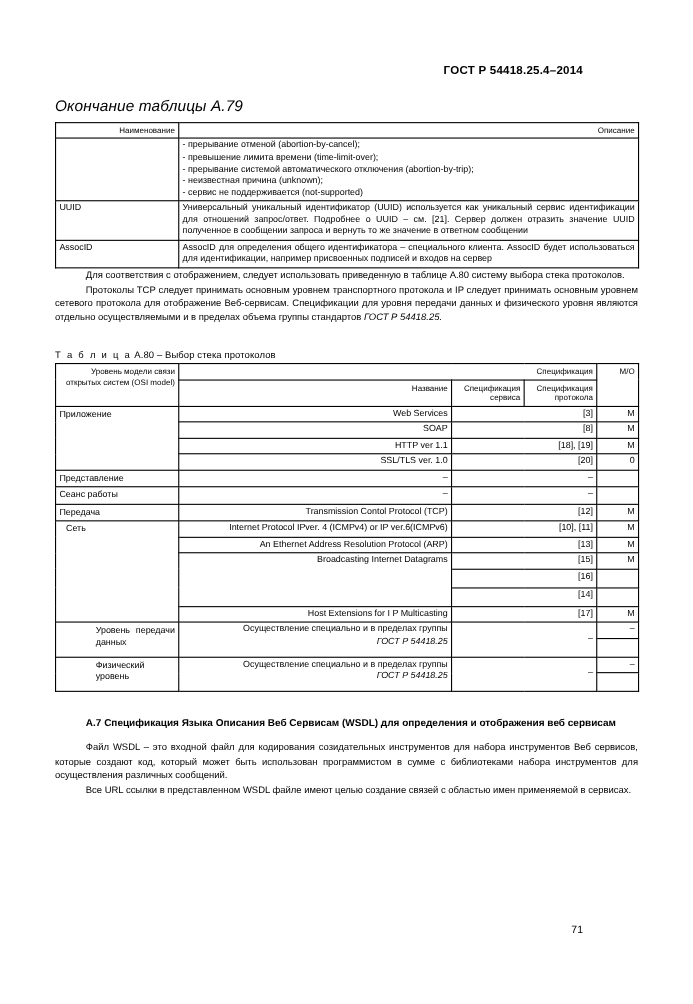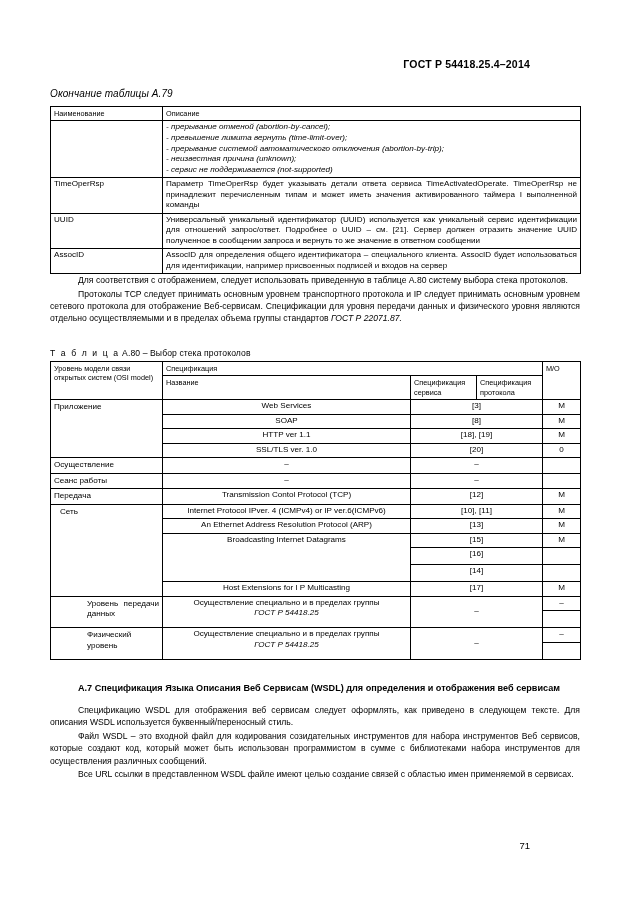--- a/index.html
+++ b/index.html
@@ -36,21 +36,21 @@
 
   
   .content {
     position: absolute;
     left: 50px;
     top: 88px;
     width: 530px;
   }
 
   .tbl-caption {
-    font-size: 10px;
+    font-size: 14px;
     font-style: italic;
     margin: 0 0 7px 0;
     letter-spacing: 0.1px;
   }
   .tbl-caption-2 {
     font-size: 8.6px;
     font-style: normal;
     margin: 23px 0 3px 0;
     letter-spacing: 0.1px;
   }
@@ -67,35 +67,35 @@
   table.doc-table td,
   table.doc-table th {
     border: 0.7px solid #000;
     padding: 1px 3px 2px 3px;
     font-size: 8.1px;
     line-height: 1.30;
     vertical-align: top;
     font-weight: normal;
   }
   table.doc-table th {
-    text-align: left;
+    text-align: right;
     font-size: 7.3px;
     padding: 2px 3px 2px 3px;
   }
   .t1 .hdr-row th { border-bottom-width: 1.6px; }
   .t1 td.name-col { white-space: nowrap; }
   .t1 td.desc-col {
     text-align: justify;
     text-align-last: left;
   }
-  .t1 td.desc-col .ln { display: block; font-style: italic; }
+  .t1 td.desc-col .ln { display: block; }
 
   
   .t2 td, .t2 th { font-size: 8.1px; }
-  .t2 .ctr { text-align: center; }
+  .t2 .ctr { text-align: right; }
   .t2 .hdr1 th { font-size: 7.3px; }
   .t2 .hdr-last th { border-bottom-width: 1.6px; }
   .t2 td.lvl {
     vertical-align: top;
     padding-top: 2px;
   }
   .t2 td.lvl.justify {
     text-align: justify;
     text-align-last: left;
     word-spacing: 0.5px;
@@ -150,43 +150,39 @@
         </colgroup>
       <tbody>
         <tr class="hdr-row">
           <th>Наименование</th>
           <th>Описание</th>
         </tr>
         <tr>
           <td class="name-col"></td>
           <td class="desc-col">
             <span class="ln">- прерывание отменой (abortion-by-cancel);</span>
-            <span class="ln">- превышение лимита вернуть (time-limit-over);</span>
+            <span class="ln">- превышение лимита времени (time-limit-over);</span>
             <span class="ln">- прерывание системой автоматического отключения (abortion-by-trip);</span>
             <span class="ln">- неизвестная причина (unknown);</span>
             <span class="ln">- сервис не поддерживается (not-supported)</span>
           </td>
         </tr>
         <tr>
-          <td class="name-col">TimeOperRsp</td>
-          <td class="desc-col">Параметр TimeOperRsp будет указывать детали ответа сервиса TimeActivatedOperate. TimeOperRsp не принадлежит перечисленным типам и может иметь значения активированного таймера I выполненной команды</td>
-        </tr>
-        <tr>
           <td class="name-col">UUID</td>
           <td class="desc-col">Универсальный уникальный идентификатор (UUID) используется как уникальный сервис идентификации для отношений запрос/ответ. Подробнее о UUID – см. [21]. Сервер должен отразить значение UUID полученное в сообщении запроса и вернуть то же значение в ответном сообщении</td>
         </tr>
         <tr>
           <td class="name-col">AssocID</td>
           <td class="desc-col">AssocID для определения общего идентификатора – специального клиента. AssocID будет использоваться для идентификации, например присвоенных подписей и входов на сервер</td>
         </tr>
       </tbody>
     </table>
 
     <p class="para">Для соответствия с отображением, следует использовать приведенную в таблице А.80 систему выбора стека протоколов.</p>
-    <p class="para"><span>Протоколы TCP следует принимать основным уровнем транспортного протокола и IP следует принимать основным уровнем сетевого протокола для отображение Веб-сервисам. Спецификации для уровня передачи данных и физического уровня являются отдельно осуществляемыми и в пределах объема группы стандартов </span><span class="ital">ГОСТ Р 22071.87.</span></p>
+    <p class="para"><span>Протоколы TCP следует принимать основным уровнем транспортного протокола и IP следует принимать основным уровнем сетевого протокола для отображение Веб-сервисам. Спецификации для уровня передачи данных и физического уровня являются отдельно осуществляемыми и в пределах объема группы стандартов </span><span class="ital">ГОСТ Р 54418.25.</span></p>
 
     <div class="tbl-caption-2"><span class="spaced">Т а б л и ц а</span> <span>А.80 – Выбор стека протоколов</span></div>
 
     <table class="doc-table t2">
       <colgroup>
         <col style="width:112px">
         <col style="width:248px">
         <col style="width:66px">
         <col style="width:66px">
         <col style="width:38px">
@@ -219,21 +215,21 @@
           <td class="ctr" colspan="2">[18], [19]</td>
           <td class="ctr">М</td>
         </tr>
         <tr>
           <td class="ctr">SSL/TLS ver. 1.0</td>
           <td class="ctr" colspan="2">[20]</td>
           <td class="ctr">0</td>
         </tr>
 
         <tr>
-          <td class="lvl">Осуществление</td>
+          <td class="lvl">Представление</td>
           <td class="ctr">–</td>
           <td class="ctr" colspan="2">–</td>
           <td class="ctr"></td>
         </tr>
 
         <tr>
           <td class="lvl">Сеанс работы</td>
           <td class="ctr">–</td>
           <td class="ctr" colspan="2">–</td>
           <td class="ctr"></td>
@@ -298,20 +294,19 @@
           <td rowspan="2" class="ctr mid" colspan="2">–</td>
           <td class="ctr">–</td>
         </tr>
         <tr>
           <td class="ctr empty"></td>
         </tr>
       </tbody>
     </table>
 
     <h2 class="sec">А.7 Спецификация Языка Описания Веб Сервисам (WSDL) для определения и отображения веб сервисам</h2>
-    <p class="para">Спецификацию WSDL для отображения веб сервисам следует оформлять, как приведено в следующем тексте. Для описания WSDL используется буквенный/переносный стиль.</p>
     <p class="para">Файл WSDL – это входной файл для кодирования созидательных инструментов для набора инструментов Веб сервисов, которые создают код, который может быть использован программистом в сумме с библиотеками набора инструментов для осуществления различных сообщений.</p>
     <p class="para">Все URL ссылки в представленном WSDL файле имеют целью создание связей с областью имен применяемой в сервисах.</p>
 
   </div>
 
   <div class="page-num">71</div>
 </div>
 
 </body></html>

